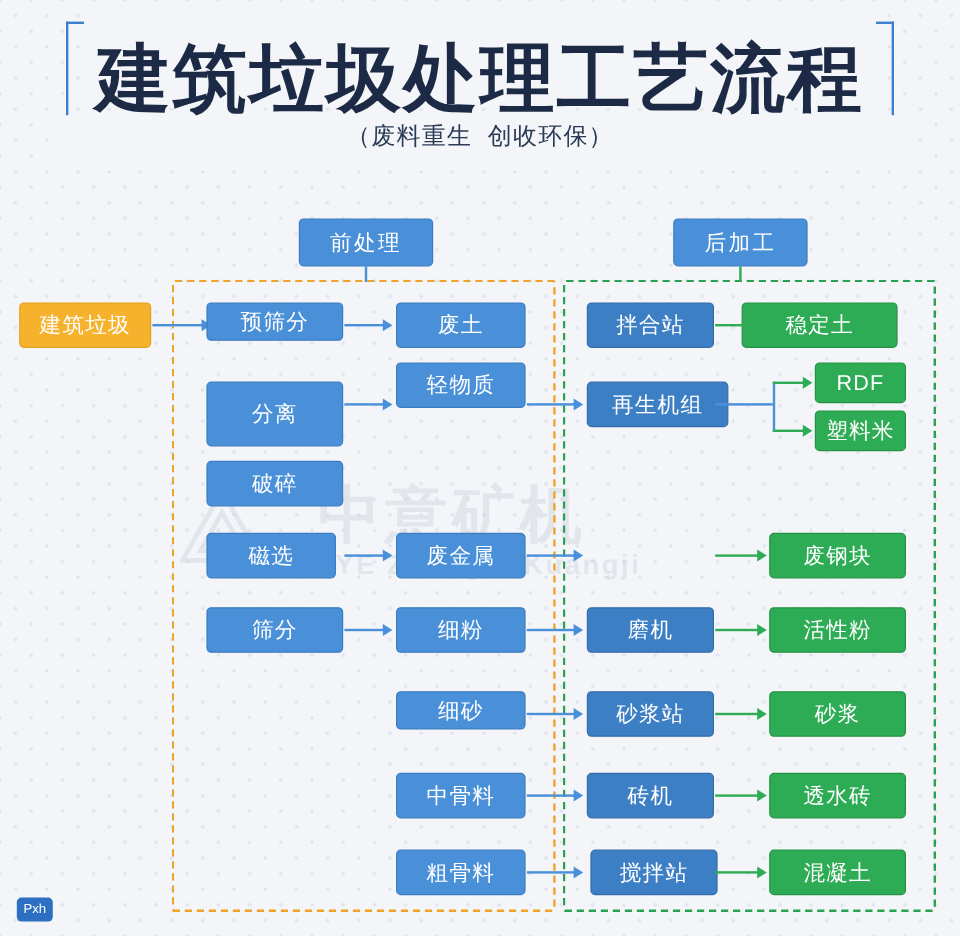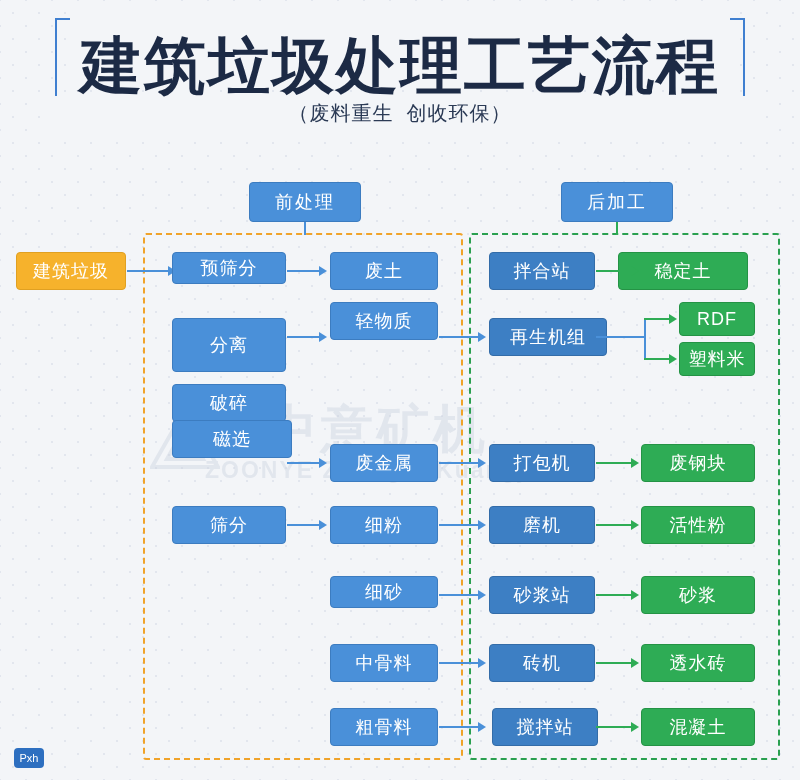--- a/index.html
+++ b/index.html
@@ -257,21 +257,21 @@
   <div class="conn v" style="left:304px; top:222px; height:13px;"></div>
   <div class="conn v" style="left:616px; top:222px; height:13px; background:#2eac55;"></div>
 
   <div class="box orange" style="left:16px; top:252px; width:110px; height:38px;">建筑垃圾</div>
   <div class="conn h" style="left:127px; top:270px; width:42px;"></div>
   <div class="arrow" style="left:168px; top:266px;"></div>
 
   <div class="box blue" style="left:172px; top:252px; width:114px; height:32px;">预筛分</div>
   <div class="box blue" style="left:172px; top:318px; width:114px; height:54px;">分离</div>
   <div class="box blue" style="left:172px; top:384px; width:114px; height:38px;">破碎</div>
-  <div class="box blue" style="left:172px; top:420px; width:120px; height:38px;text-align:center;">磁选</div>
+  <div class="box blue" style="left:172px; top:444px; width:108px; height:38px;text-align:center;">磁选</div>
   <div class="box blue" style="left:172px; top:506px; width:114px; height:38px;">筛分</div>
 
   <div class="box blue" style="left:330px; top:252px; width:108px; height:38px;">废土</div>
   <div class="box blue" style="left:330px; top:302px; width:108px; height:38px;">轻物质</div>
   <div class="box blue" style="left:330px; top:444px; width:108px; height:38px;">废金属</div>
   <div class="box blue" style="left:330px; top:506px; width:108px; height:38px;">细粉</div>
   <div class="box blue" style="left:330px; top:576px; width:108px; height:32px;">细砂</div>
   <div class="box blue" style="left:330px; top:644px; width:108px; height:38px;">中骨料</div>
   <div class="box blue" style="left:330px; top:708px; width:108px; height:38px;">粗骨料</div>
 
@@ -279,21 +279,20 @@
   <div class="arrow" style="left:319px; top:266px;"></div>
   <div class="conn h" style="left:287px; top:336px; width:33px;"></div>
   <div class="arrow" style="left:319px; top:332px;"></div>
   <div class="conn h" style="left:287px; top:462px; width:33px;"></div>
   <div class="arrow" style="left:319px; top:458px;"></div>
   <div class="conn h" style="left:287px; top:524px; width:33px;"></div>
   <div class="arrow" style="left:319px; top:520px;"></div>
 
   <div class="box blue-dark" style="left:489px; top:252px; width:106px; height:38px;">拌合站</div>
   <div class="box blue-dark" style="left:489px; top:318px; width:118px; height:38px;">再生机组</div>
-  <div class="box blue-dark" style="left:489px; top:444px; width:106px; height:38px;">打包机</div>
   <div class="box blue-dark" style="left:489px; top:506px; width:106px; height:38px;">磨机</div>
   <div class="box blue-dark" style="left:489px; top:576px; width:106px; height:38px;">砂浆站</div>
   <div class="box blue-dark" style="left:489px; top:644px; width:106px; height:38px;">砖机</div>
   <div class="box blue-dark" style="left:492px; top:708px; width:106px; height:38px;text-align:center;">搅拌站</div>
 
   <div class="conn h" style="left:439px; top:336px; width:40px;"></div>
   <div class="arrow" style="left:478px; top:332px;"></div>
   <div class="conn h" style="left:439px; top:462px; width:40px;"></div>
   <div class="arrow" style="left:478px; top:458px;"></div>
   <div class="conn h" style="left:439px; top:524px; width:40px;"></div>

